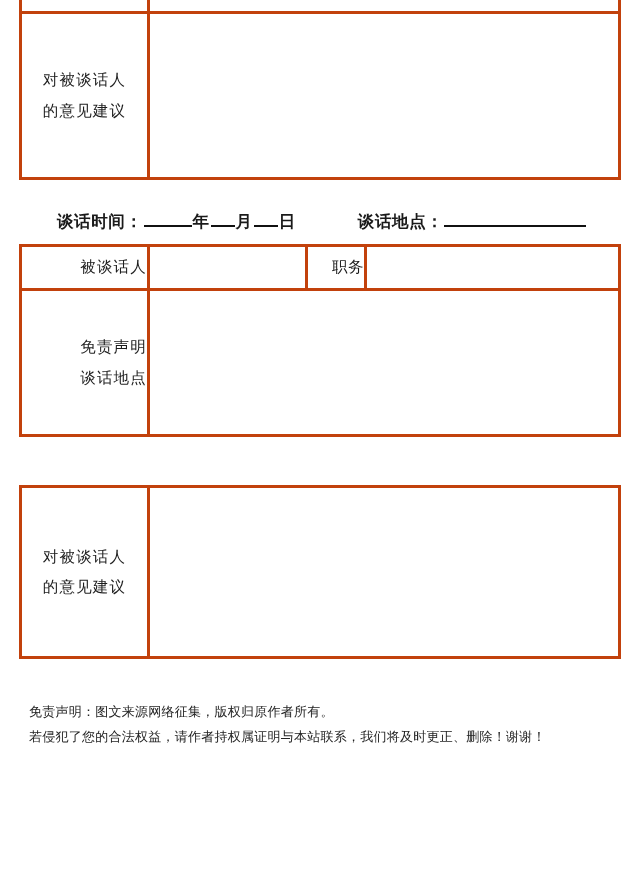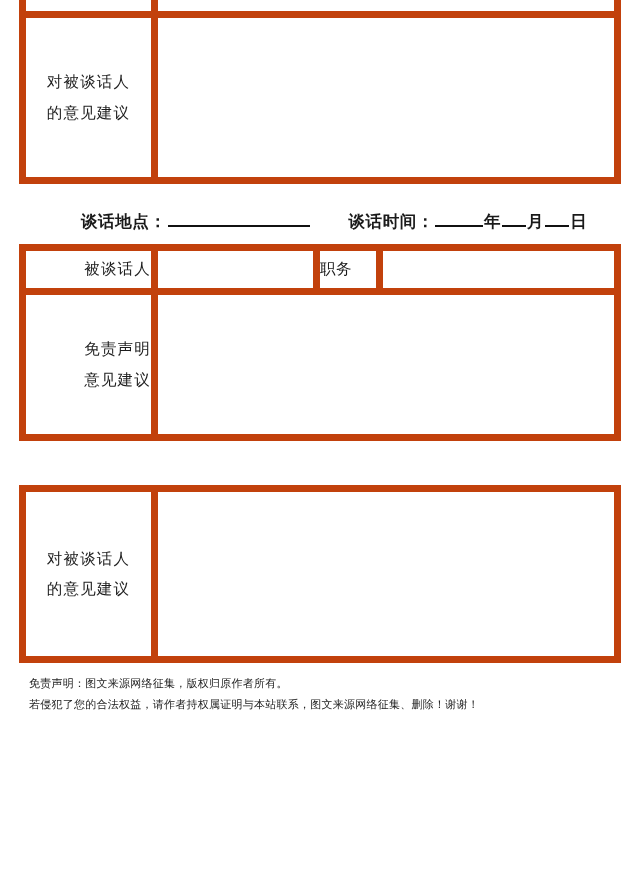--- a/index.html
+++ b/index.html
@@ -25,21 +25,21 @@
 
   
   .form-table {
     position: absolute;
     border-collapse: collapse;
     table-layout: fixed;
     background: #ffffff;
     border: 2px solid #1c1c1c;
   }
   .form-table td {
-    border: 7px solid #c2410c;
+    border: 3px solid #c2410c;
     padding: 0;
     vertical-align: middle;
     background: #ffffff;
   }
   .label-cell {
     text-align: center;
     font-size: 15.5px;
     line-height: 1.95;
     letter-spacing: 1.2px;
     color: #1d1d1d;
@@ -96,43 +96,43 @@
     top: 244px;
     width: 602px;
     height: 192px;
   }
   #table-two .col-label { width: 125px; text-align: right; }
   #table-two .col-name-blank { width: 155px; }
   #table-two .col-post { width: 56px; }
   #table-two .row-head { height: 44px; }
   #table-two .row-tall { height: 146px; }
   #table-two .post-cell {
-    text-align: left;
+    text-align: right;
     font-size: 15.5px;
     letter-spacing: 0.5px;
     white-space: nowrap;
   }
 
   
   #table-three {
     left: 19px;
     top: 485px;
     width: 602px;
     height: 171px;
   }
   #table-three .col-label { width: 125px; }
   #table-three .row-tall { height: 171px; }
 
   
   .footer {
     position: absolute;
     left: 29px;
-    top: 673px;
+    top: 699px;
     width: 580px;
-    font-size: 11px;
+    font-size: 13px;
     line-height: 1.95;
     letter-spacing: 0.25px;
     color: #232323;
     white-space: nowrap;
   }
   .footer .fline { display: block; }
 </style>
 </head>
 <body>
 
@@ -148,66 +148,66 @@
       <td class="col-label label-cell">
         <span class="ln">对被谈话人</span>
         <span class="ln">的意见建议</span>
       </td>
       <td class="blank-cell"></td>
     </tr>
   </tbody>
     </table>
 
   <div class="meta-line">
-
-    <span class="meta-item" id="meta-place">
-      <span class="lbl">谈话地点：</span>
-      <span class="rule rule-place"></span>
-    </span>
 
     <span class="meta-item" id="meta-date">
       <span class="lbl">谈话时间：</span>
       <span class="rule rule-year"></span>
       <span>年</span>
       <span class="rule rule-month"></span>
       <span>月</span>
       <span class="rule rule-day"></span>
       <span>日</span>
     </span>
 
+    <span class="meta-item" id="meta-place">
+      <span class="lbl">谈话地点：</span>
+      <span class="rule rule-place"></span>
+    </span>
+
   </div>
 
   <table class="form-table" id="table-two">
     <tbody>
         <tr class="row-head">
       <td class="col-label label-cell">被谈话人</td>
       <td class="col-name-blank blank-cell"></td>
       <td class="col-post post-cell">职务</td>
       <td class="blank-cell"></td>
     </tr>
     <tr class="row-tall">
       <td class="col-label label-cell">
         <span class="ln">免责声明</span>
-        <span class="ln">意见建议</span>
+        <span class="ln">谈话地点</span>
       </td>
       <td class="blank-cell" colspan="3"></td>
     </tr>
   </tbody>
     </table>
 
   <table class="form-table" id="table-three">
     <tbody>
         <tr class="row-tall">
       <td class="col-label label-cell">
         <span class="ln">对被谈话人</span>
         <span class="ln">的意见建议</span>
       </td>
       <td class="blank-cell"></td>
     </tr>
   </tbody>
     </table>
 
   <div class="footer">
     <span class="fline">免责声明：图文来源网络征集，版权归原作者所有。</span>
-    <span class="fline">若侵犯了您的合法权益，请作者持权属证明与本站联系，图文来源网络征集、删除！谢谢！</span>
+    <span class="fline">若侵犯了您的合法权益，请作者持权属证明与本站联系，我们将及时更正、删除！谢谢！</span>
   </div>
 
 </div>
 
 </body></html>

